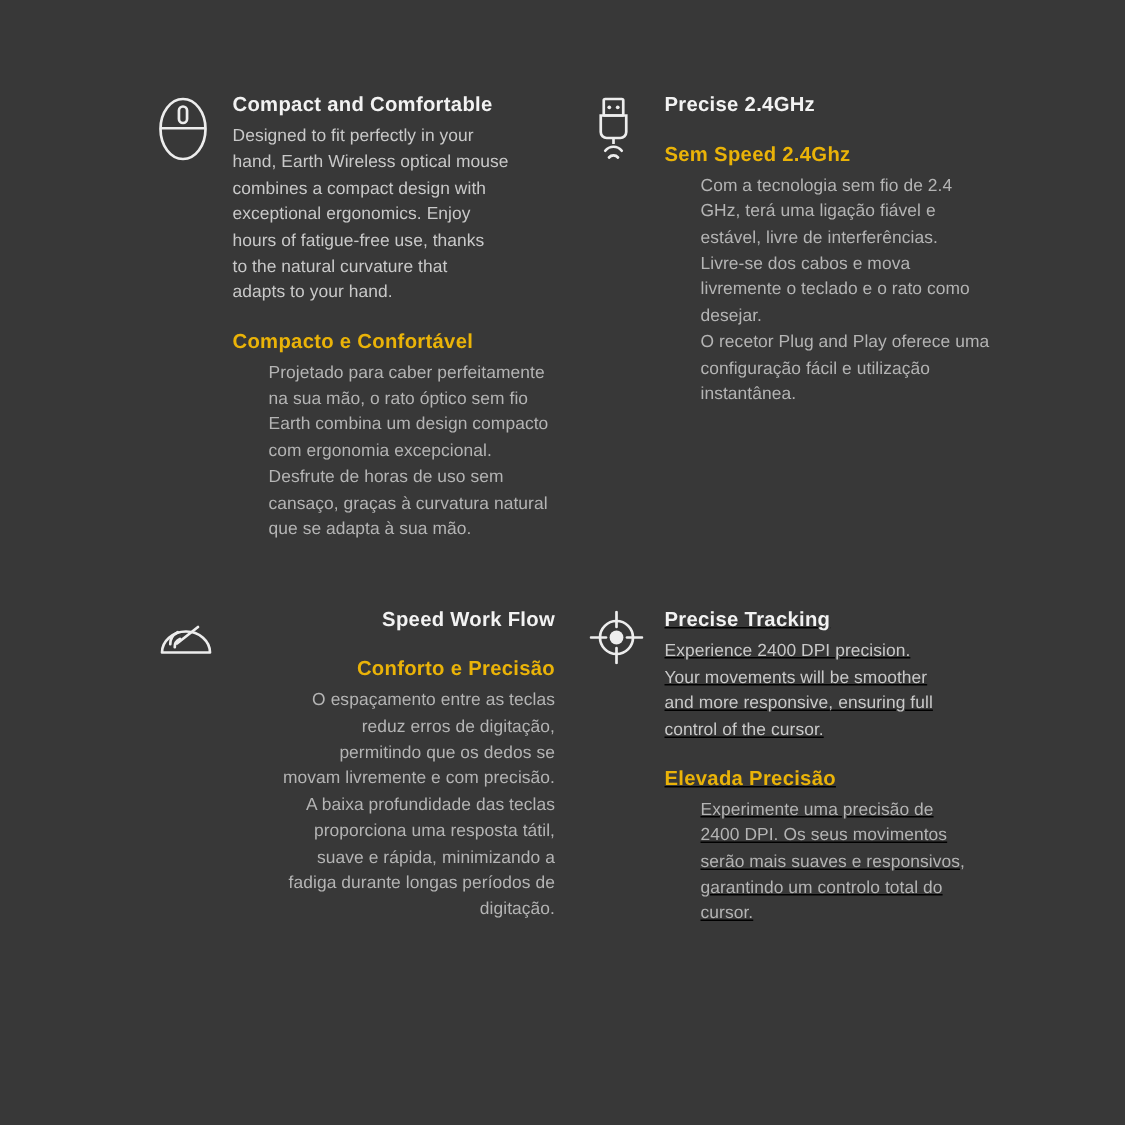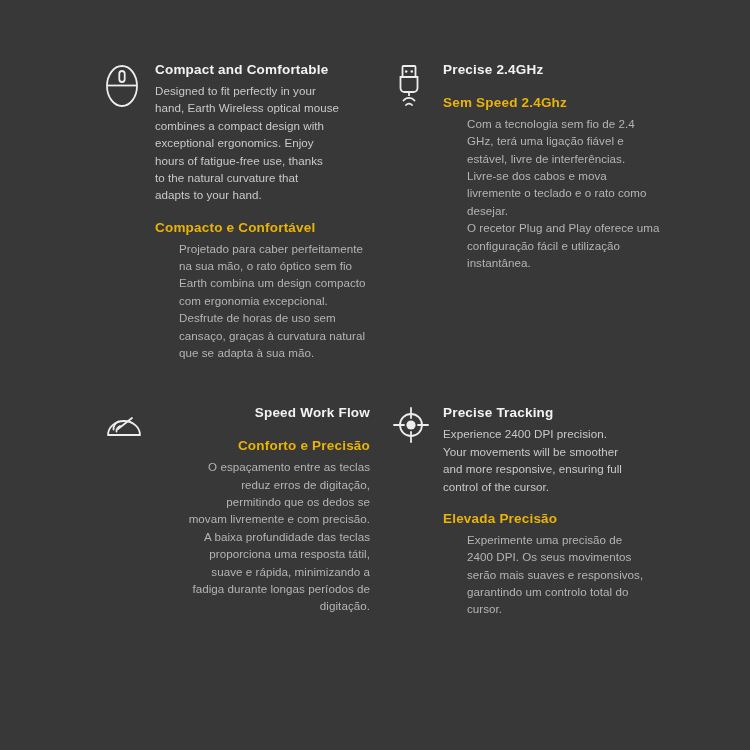--- a/index.html
+++ b/index.html
@@ -174,21 +174,21 @@
 movam livremente e com precisão.
 A baixa profundidade das teclas
 proporciona uma resposta tátil,
 suave e rápida, minimizando a
 fadiga durante longas períodos de
 digitação.</p>
         </div>
       </div>
     </div>
 
-    <div class="cell cell-right col-right" style="padding-top:44px;">
+    <div class="cell cell-right col-right" style="padding-top:44px;text-decoration:underline;">
       <div class="icon-wrap">
         <svg width="36" height="36" viewBox="0 0 36 36" fill="none" stroke="#ededed" stroke-width="1.8">
           <circle cx="18" cy="18" r="11"></circle>
           <circle cx="18" cy="18" r="4.6" fill="#ededed" stroke="none"></circle>
           <path d="M18 1 V11" stroke-linecap="round"></path>
           <path d="M18 25 V35" stroke-linecap="round"></path>
           <path d="M1 18 H11" stroke-linecap="round"></path>
           <path d="M25 18 H35" stroke-linecap="round"></path>
         </svg>
       </div>

